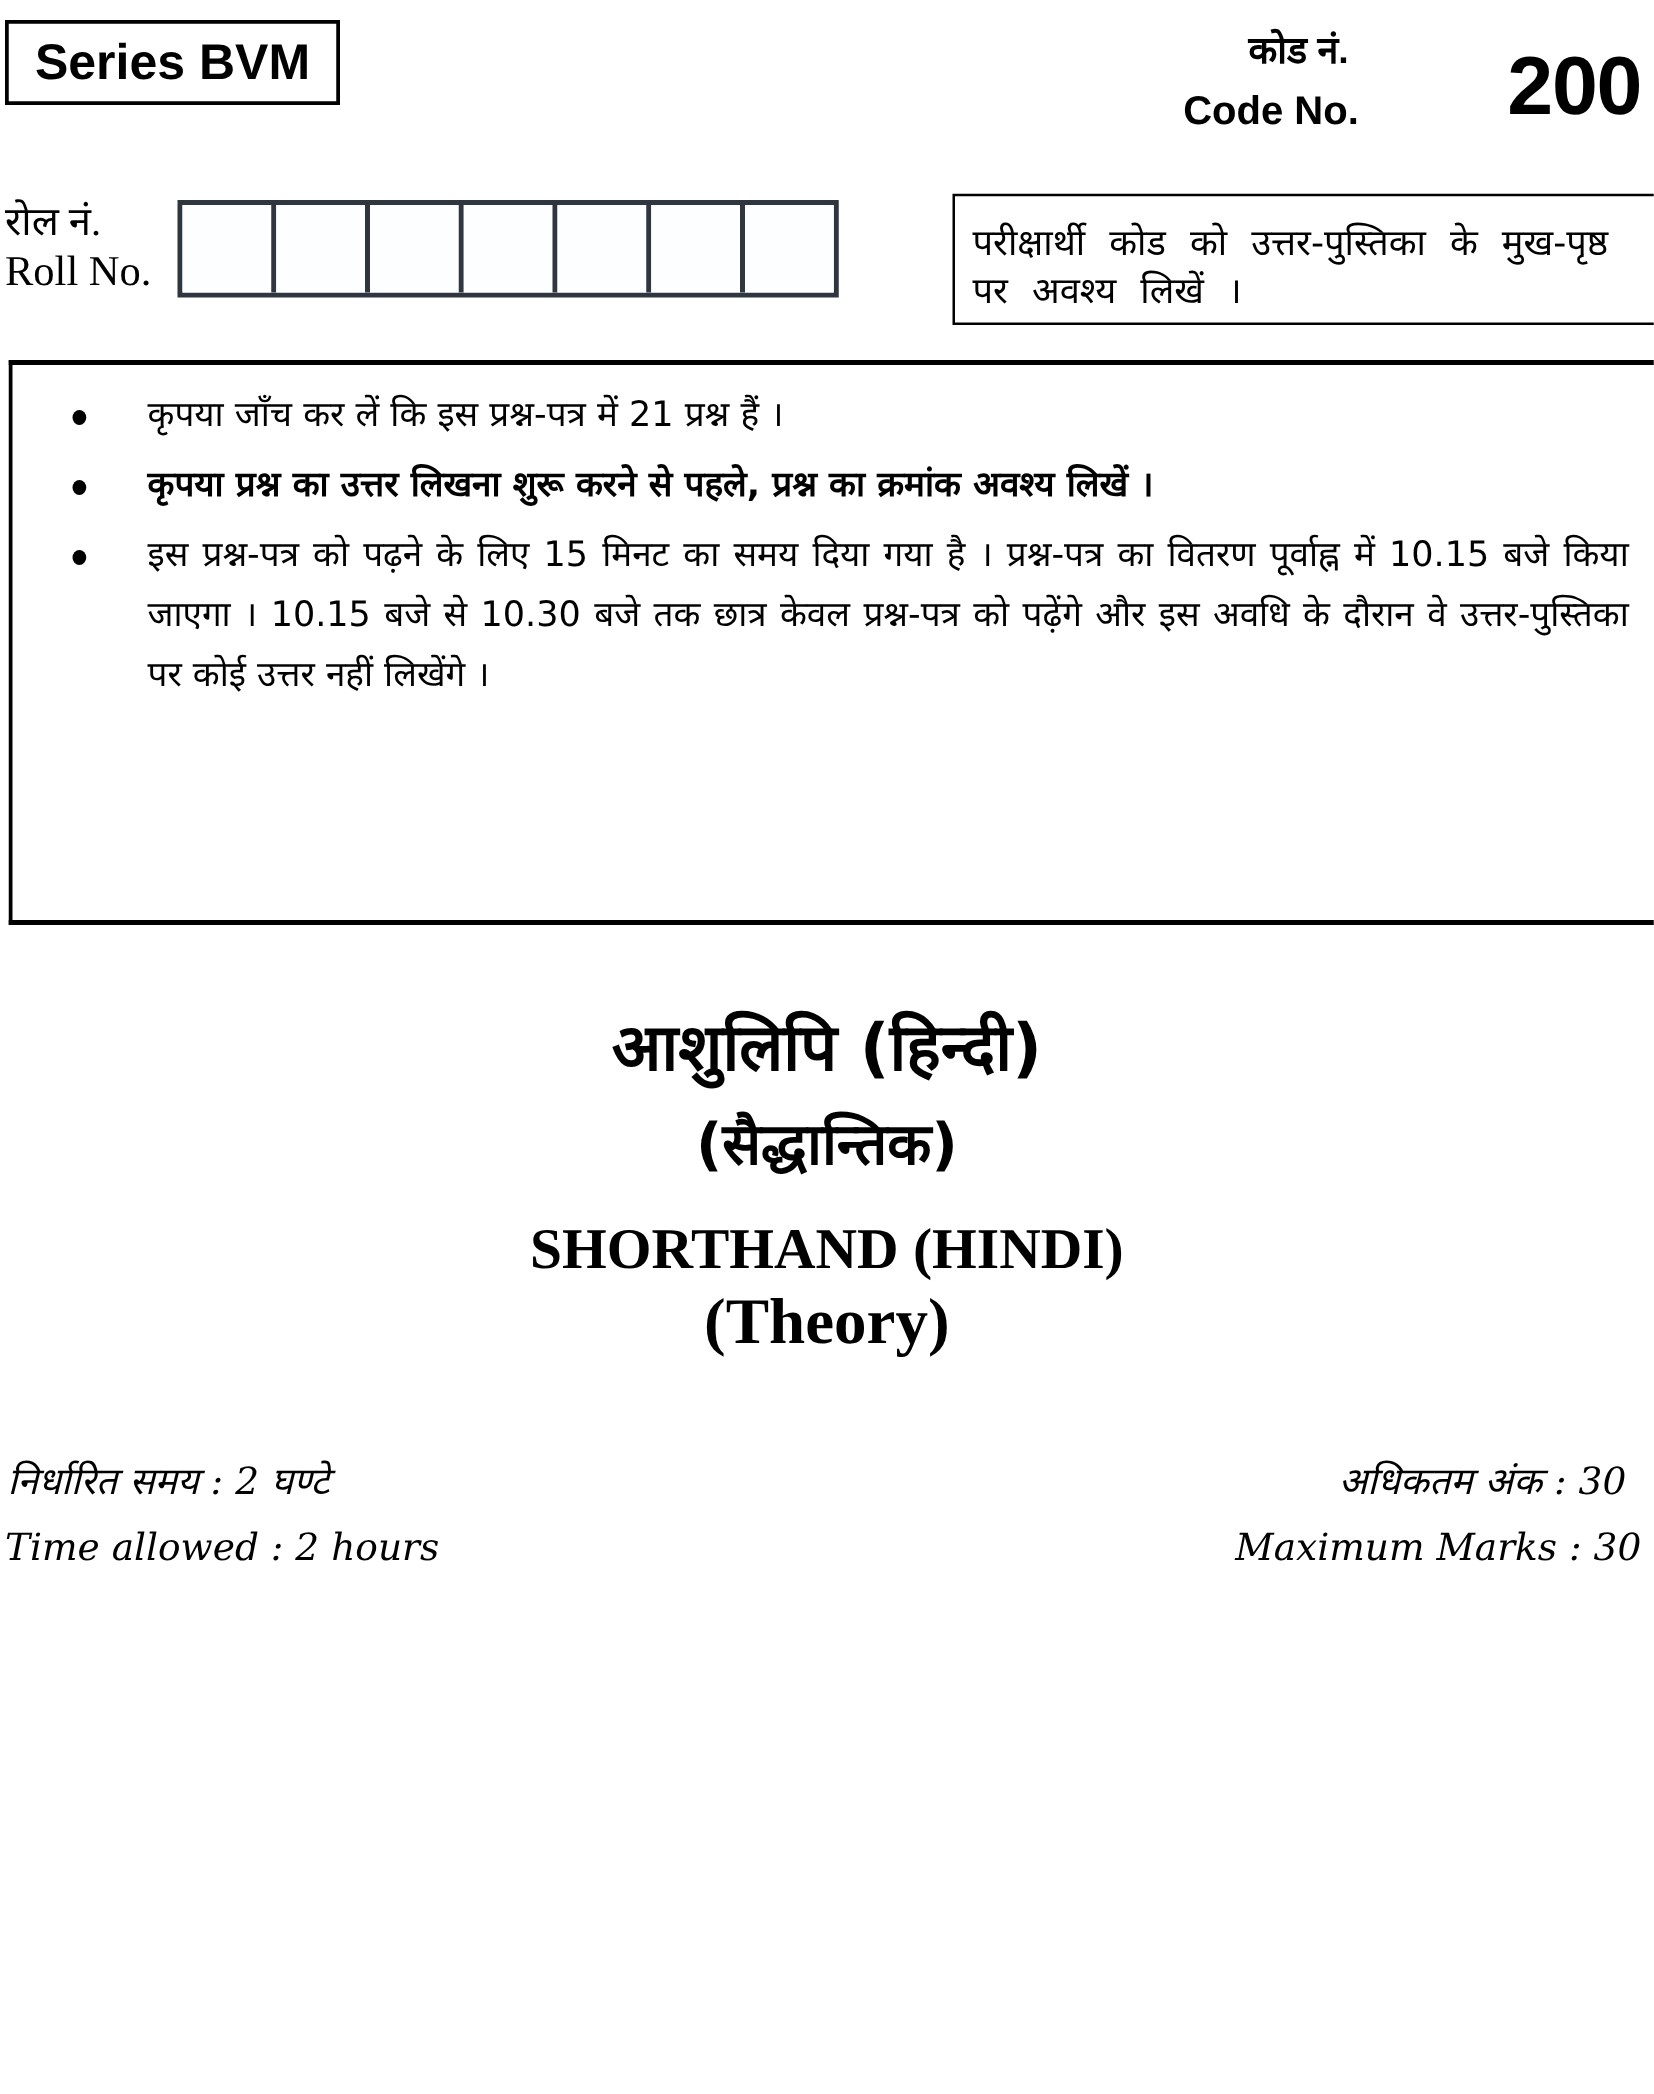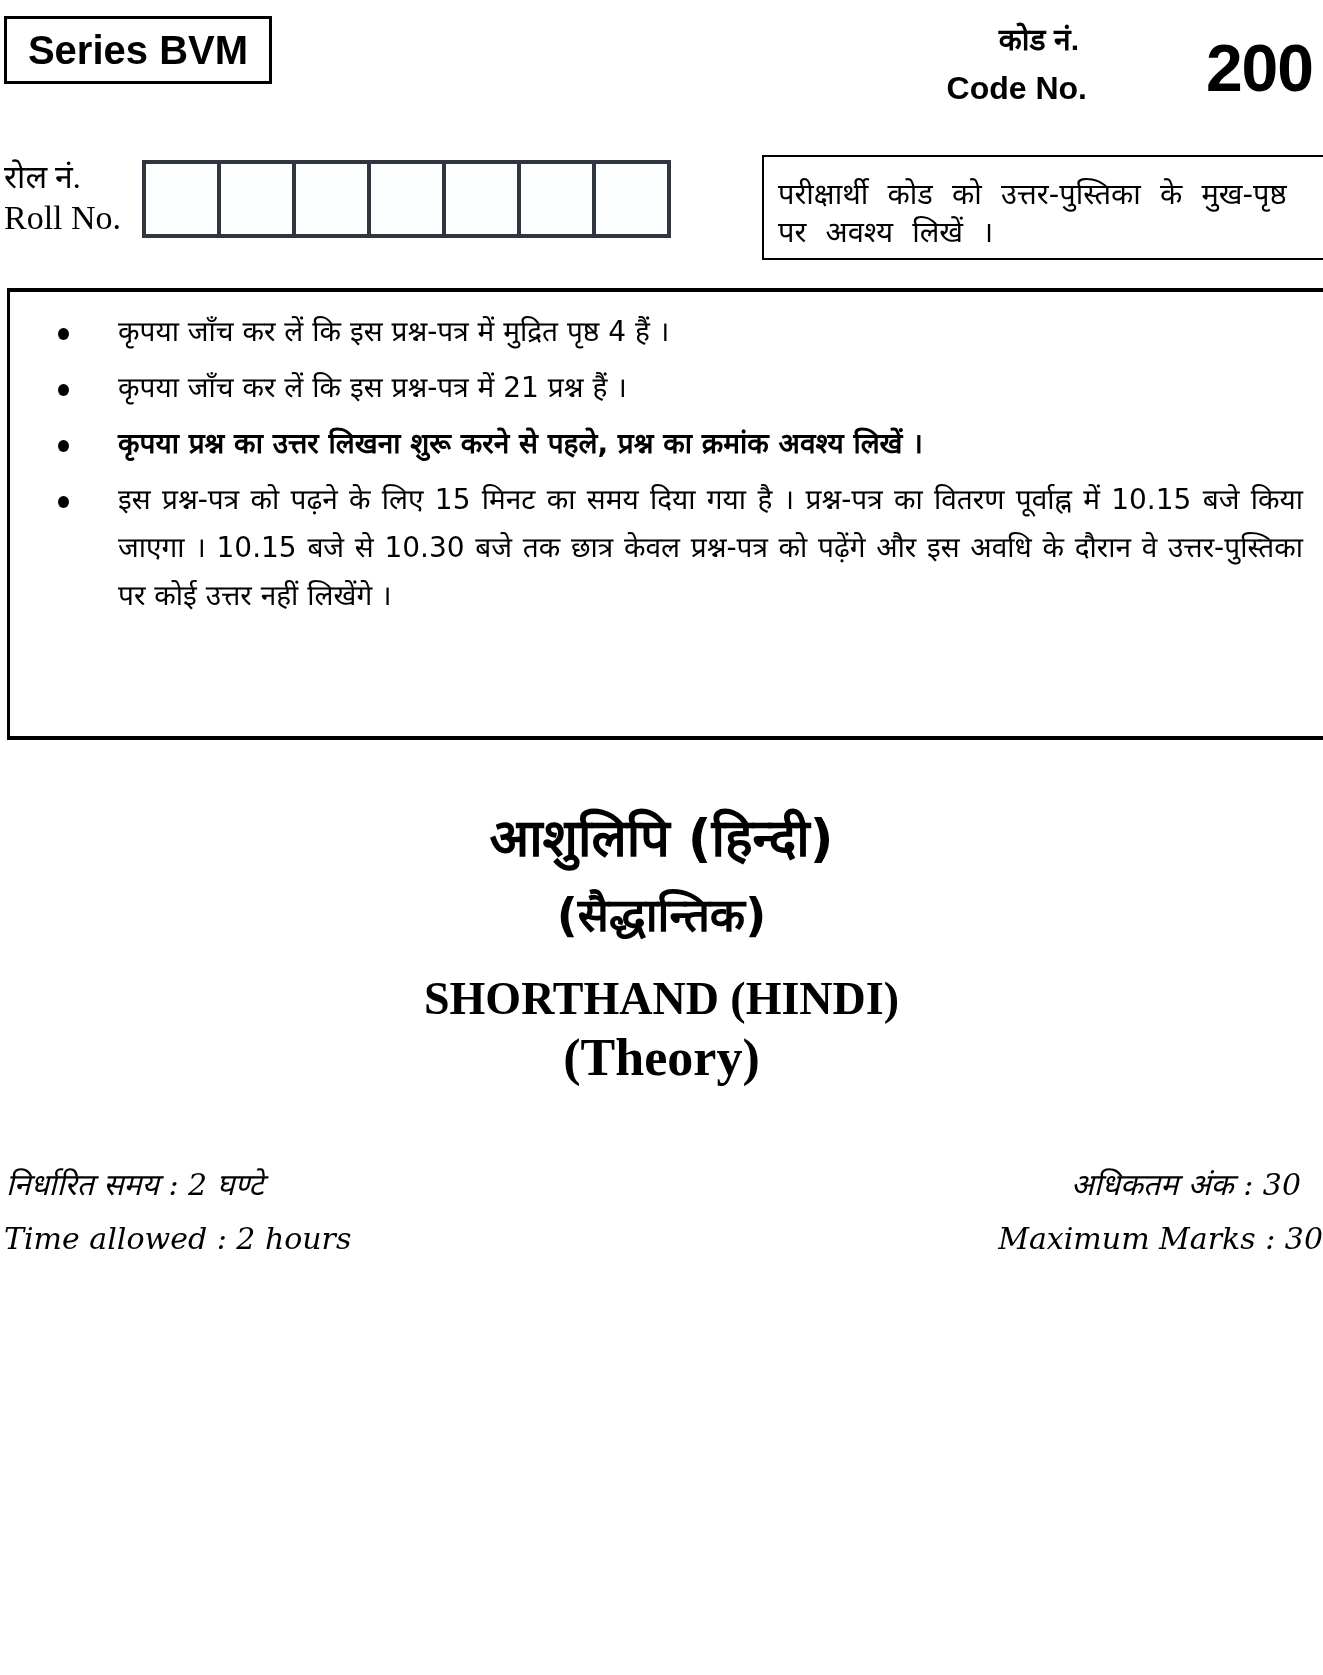--- a/index.html
+++ b/index.html
@@ -71,21 +71,21 @@
   .title-en { left: 0; width: 1323px; top: 972px; text-align: center;
     font-family: "Liberation Serif", serif; font-weight: bold; font-size: 46px; }
   .title-en2 { left: 0; width: 1323px; top: 1028px; text-align: center;
     font-family: "Liberation Serif", serif; font-weight: bold; font-size: 52px; }
 
   
   .meta { font-family: "DejaVu Serif", serif; font-style: italic; font-size: 30px; margin-top: 28px; }
   .time-hi { left: 6px; top: 1135px; }
   .time-en { left: 4px; top: 1193px; }
   .marks-hi { right: 22px; top: 1135px; }
-  .marks-en { right: 0; top: 1193px; text-align: right; }
+  .marks-en { right: 10px; top: 1193px; text-align: right; }
 </style>
 </head>
 <body>
 
 <div class="abs series-box">Series BVM</div>
 
 <div class="abs code-hi">कोड नं.</div>
 <div class="abs code-en">Code No.</div>
 <div class="abs code-val">200</div>
 
@@ -103,24 +103,20 @@
 
 <div class="abs code-note">
   <div class="ln">परीक्षार्थी कोड को उत्तर-पुस्तिका के मुख-पृष्ठ</div>
   <div class="ln">पर अवश्य लिखें ।</div>
 </div>
 
 <div class="abs instr-box">
   <ul class="instr-list">
     <li class="instr-item">
       <span class="bullet"></span>
-      <span class="txt">कृपया जाँच कर लें कि इस प्रश्न-पत्र में मुद्रित पृष्ठ 4 हैं ।</span>
-    </li>
-    <li class="instr-item">
-      <span class="bullet"></span>
       <span class="txt">कृपया जाँच कर लें कि इस प्रश्न-पत्र में 21 प्रश्न हैं ।</span>
     </li>
     <li class="instr-item bold">
       <span class="bullet"></span>
       <span class="txt">कृपया प्रश्न का उत्तर लिखना शुरू करने से पहले, प्रश्न का क्रमांक अवश्य लिखें ।</span>
     </li>
     <li class="instr-item">
       <span class="bullet"></span>
       <span class="txt">इस प्रश्न-पत्र को पढ़ने के लिए 15 मिनट का समय दिया गया है । प्रश्न-पत्र का वितरण पूर्वाह्न में 10.15 बजे किया जाएगा । 10.15 बजे से 10.30 बजे तक छात्र केवल प्रश्न-पत्र को पढ़ेंगे और इस अवधि के दौरान वे उत्तर-पुस्तिका पर कोई उत्तर नहीं लिखेंगे ।</span>
     </li>

